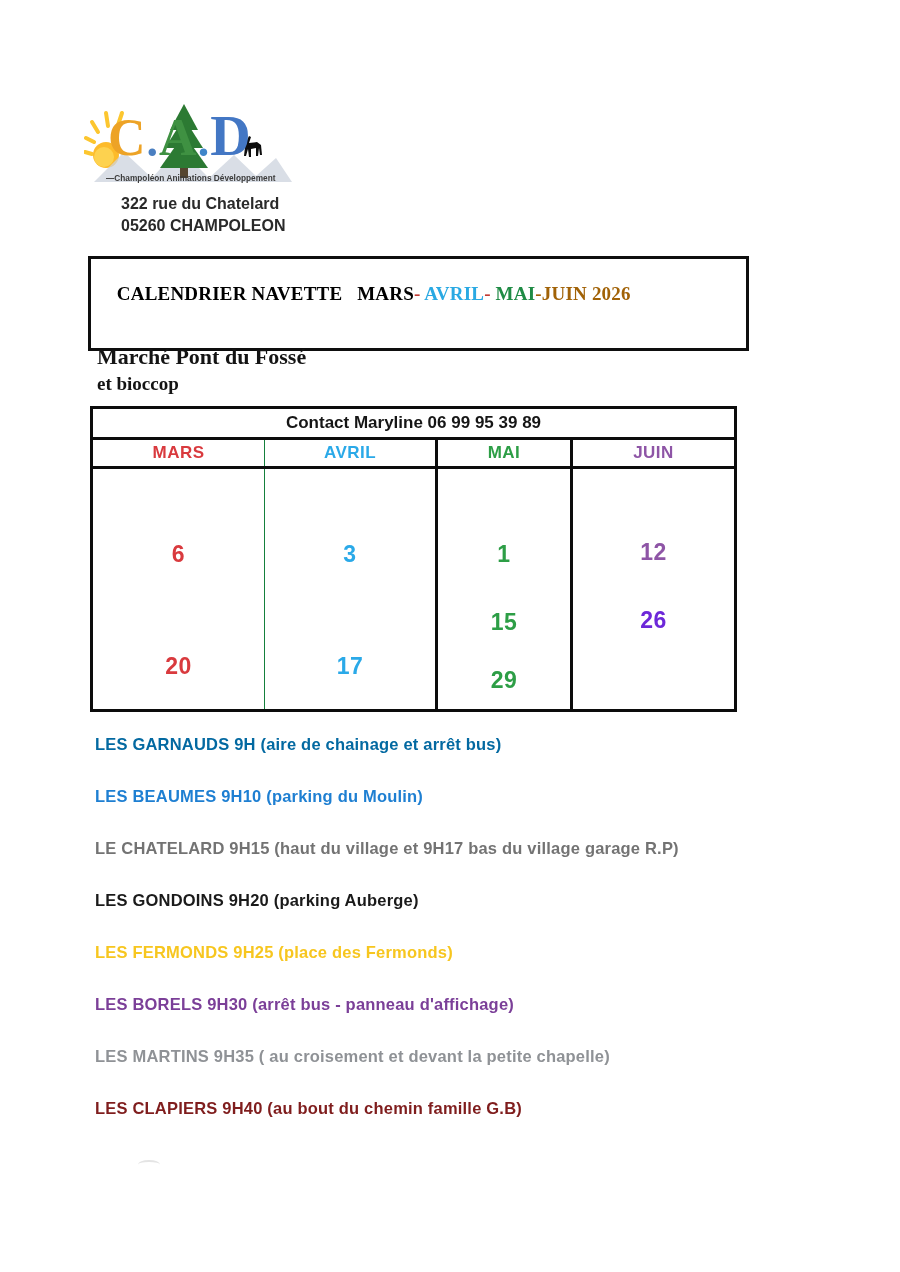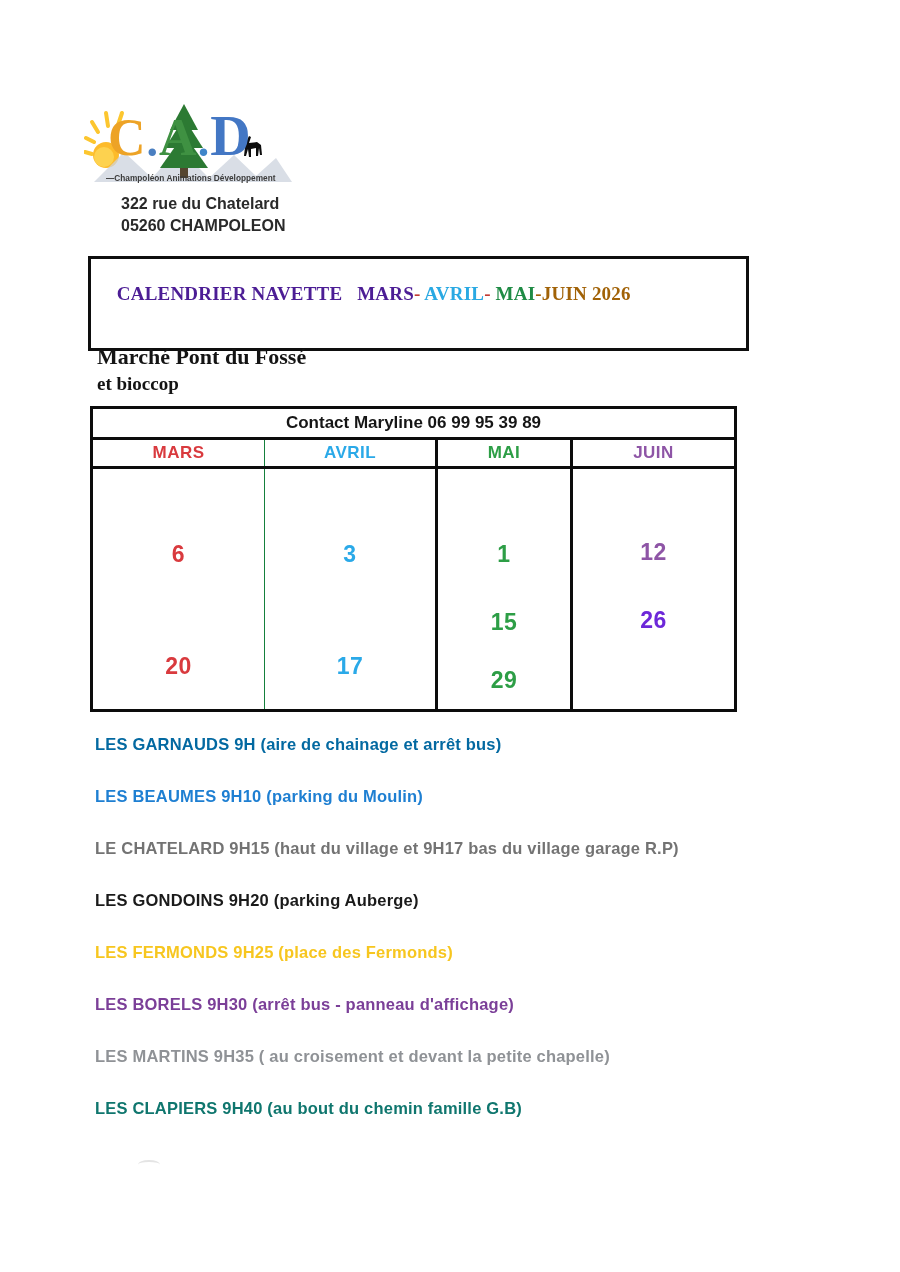--- a/index.html
+++ b/index.html
@@ -114,21 +114,21 @@
   <div class="logo-tagline">—Champoléon Animations Développement</div>
 </div>
 
 <div class="abs address">
   <div>322 rue du Chatelard</div>
   <div>05260 CHAMPOLEON</div>
 </div>
 
 <div class="abs title-box">
   <div class="title-line1">
-    <span style="color: #4c1d95;">CALENDRIER NAVETTE   MARS</span><span style="color: rgb(194, 58, 50);">- </span><span style="color: rgb(41, 169, 227);">AVRIL</span><span style="color: rgb(194, 58, 50);">- </span><span style="color: rgb(31, 139, 69);">MAI</span><span style="color: #a16207;">-JUIN 2026</span>
+    <span style="color: #000000;">CALENDRIER NAVETTE   MARS</span><span style="color: rgb(194, 58, 50);">- </span><span style="color: rgb(41, 169, 227);">AVRIL</span><span style="color: rgb(194, 58, 50);">- </span><span style="color: rgb(31, 139, 69);">MAI</span><span style="color: #a16207;">-JUIN 2026</span>
   </div>
   <div class="title-line2">Marché Pont du Fossé</div>
   <div class="title-line3">et bioccop</div>
 </div>
 
 <div class="abs cal-table">
   <div class="t-contact">Contact Maryline 06 99 95 39 89</div>
   <div class="t-months">
     <div class="cell c0" style="color: rgb(217, 58, 62);">MARS</div>
     <div class="cell c1" style="color: rgb(42, 169, 232);">AVRIL</div>
@@ -157,16 +157,16 @@
 </div>
 
 <div class="abs stops">
   <div class="stop-item" style="color: #0369a1;">LES GARNAUDS 9H (aire de chainage et arrêt bus)</div>
   <div class="stop-item" style="color: rgb(30, 127, 210);">LES BEAUMES 9H10 (parking du Moulin)</div>
   <div class="stop-item" style="color: #737373;">LE CHATELARD 9H15 (haut du village et 9H17 bas du village garage R.P)</div>
   <div class="stop-item" style="color: rgb(26, 26, 26);">LES GONDOINS 9H20 (parking Auberge)</div>
   <div class="stop-item" style="color: rgb(247, 198, 31);">LES FERMONDS 9H25 (place des Fermonds)</div>
   <div class="stop-item" style="color: rgb(123, 63, 152);">LES BORELS 9H30 (arrêt bus - panneau d'affichage)</div>
   <div class="stop-item" style="color: rgb(143, 146, 150);">LES MARTINS 9H35 ( au croisement et devant la petite chapelle)</div>
-  <div class="stop-item" style="color: #0f766e;">LES CLAPIERS 9H40 (au bout du chemin famille G.B)</div>
+  <div class="stop-item" style="color: #7f1d1d;">LES CLAPIERS 9H40 (au bout du chemin famille G.B)</div>
 </div>
 
 <div class="abs smudge"></div>
 
 </body></html>

